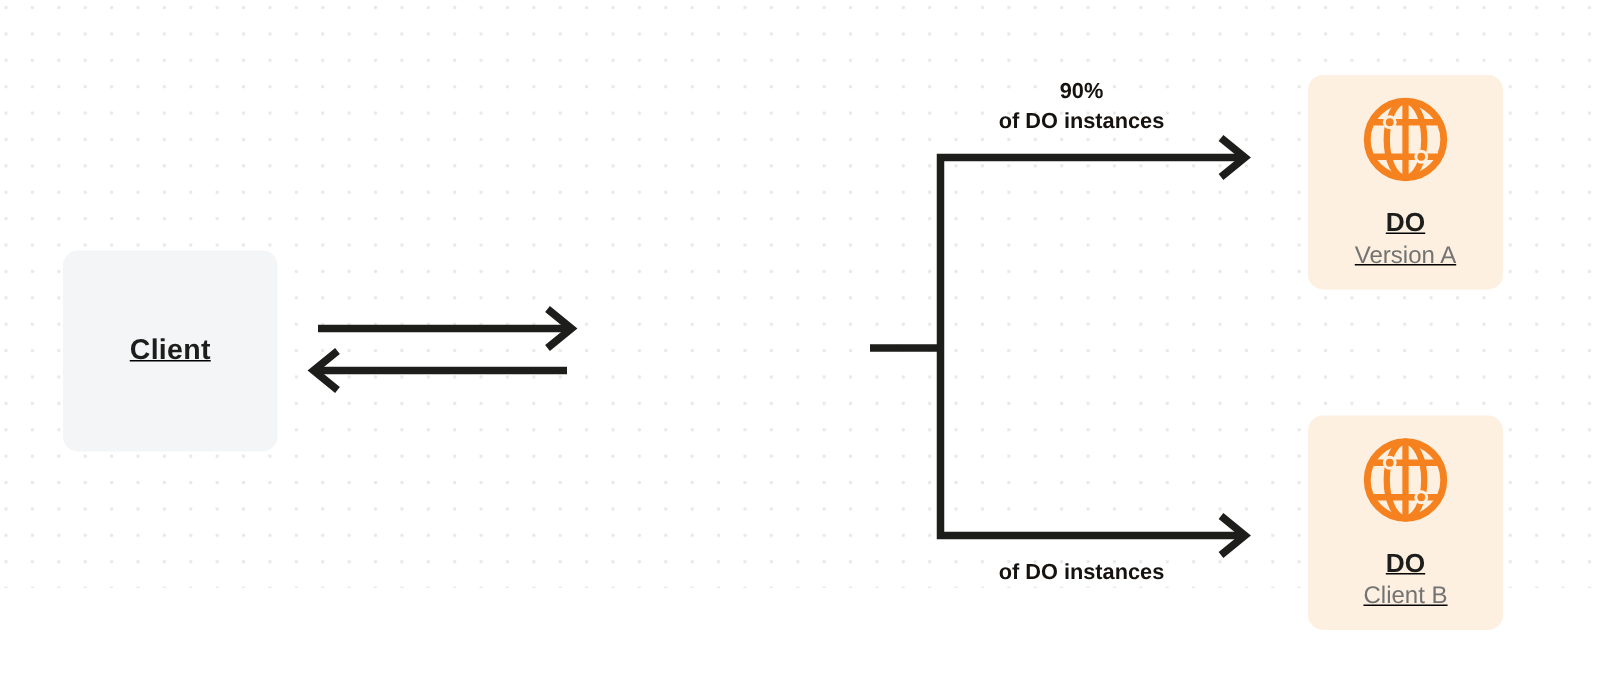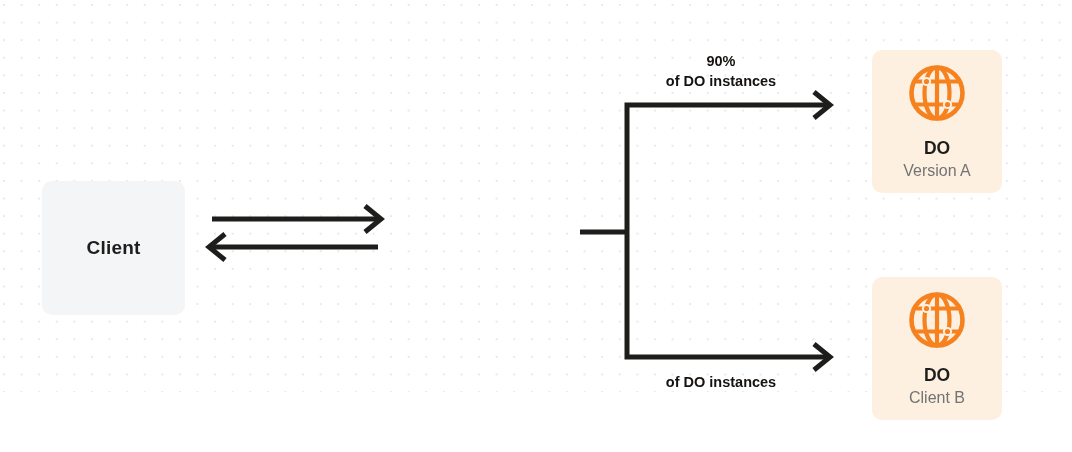--- a/index.html
+++ b/index.html
@@ -26,25 +26,26 @@
 
   
   .node {
     position: absolute;
     box-sizing: border-box;
     border-radius: 10px;
     display: flex;
     flex-direction: column;
     align-items: center;
     justify-content: center;
+    text-decoration: underline;
   }
 
   .node-client {
     left: 42px;
-    top: 181px;
+    top: 167px;
     width: 143px;
     height: 134px;
     background-color: #f4f5f7;
     text-align: right;
   }
 
   .node-worker {
     left: 408px;
     top: 167px;
     width: 138px;

